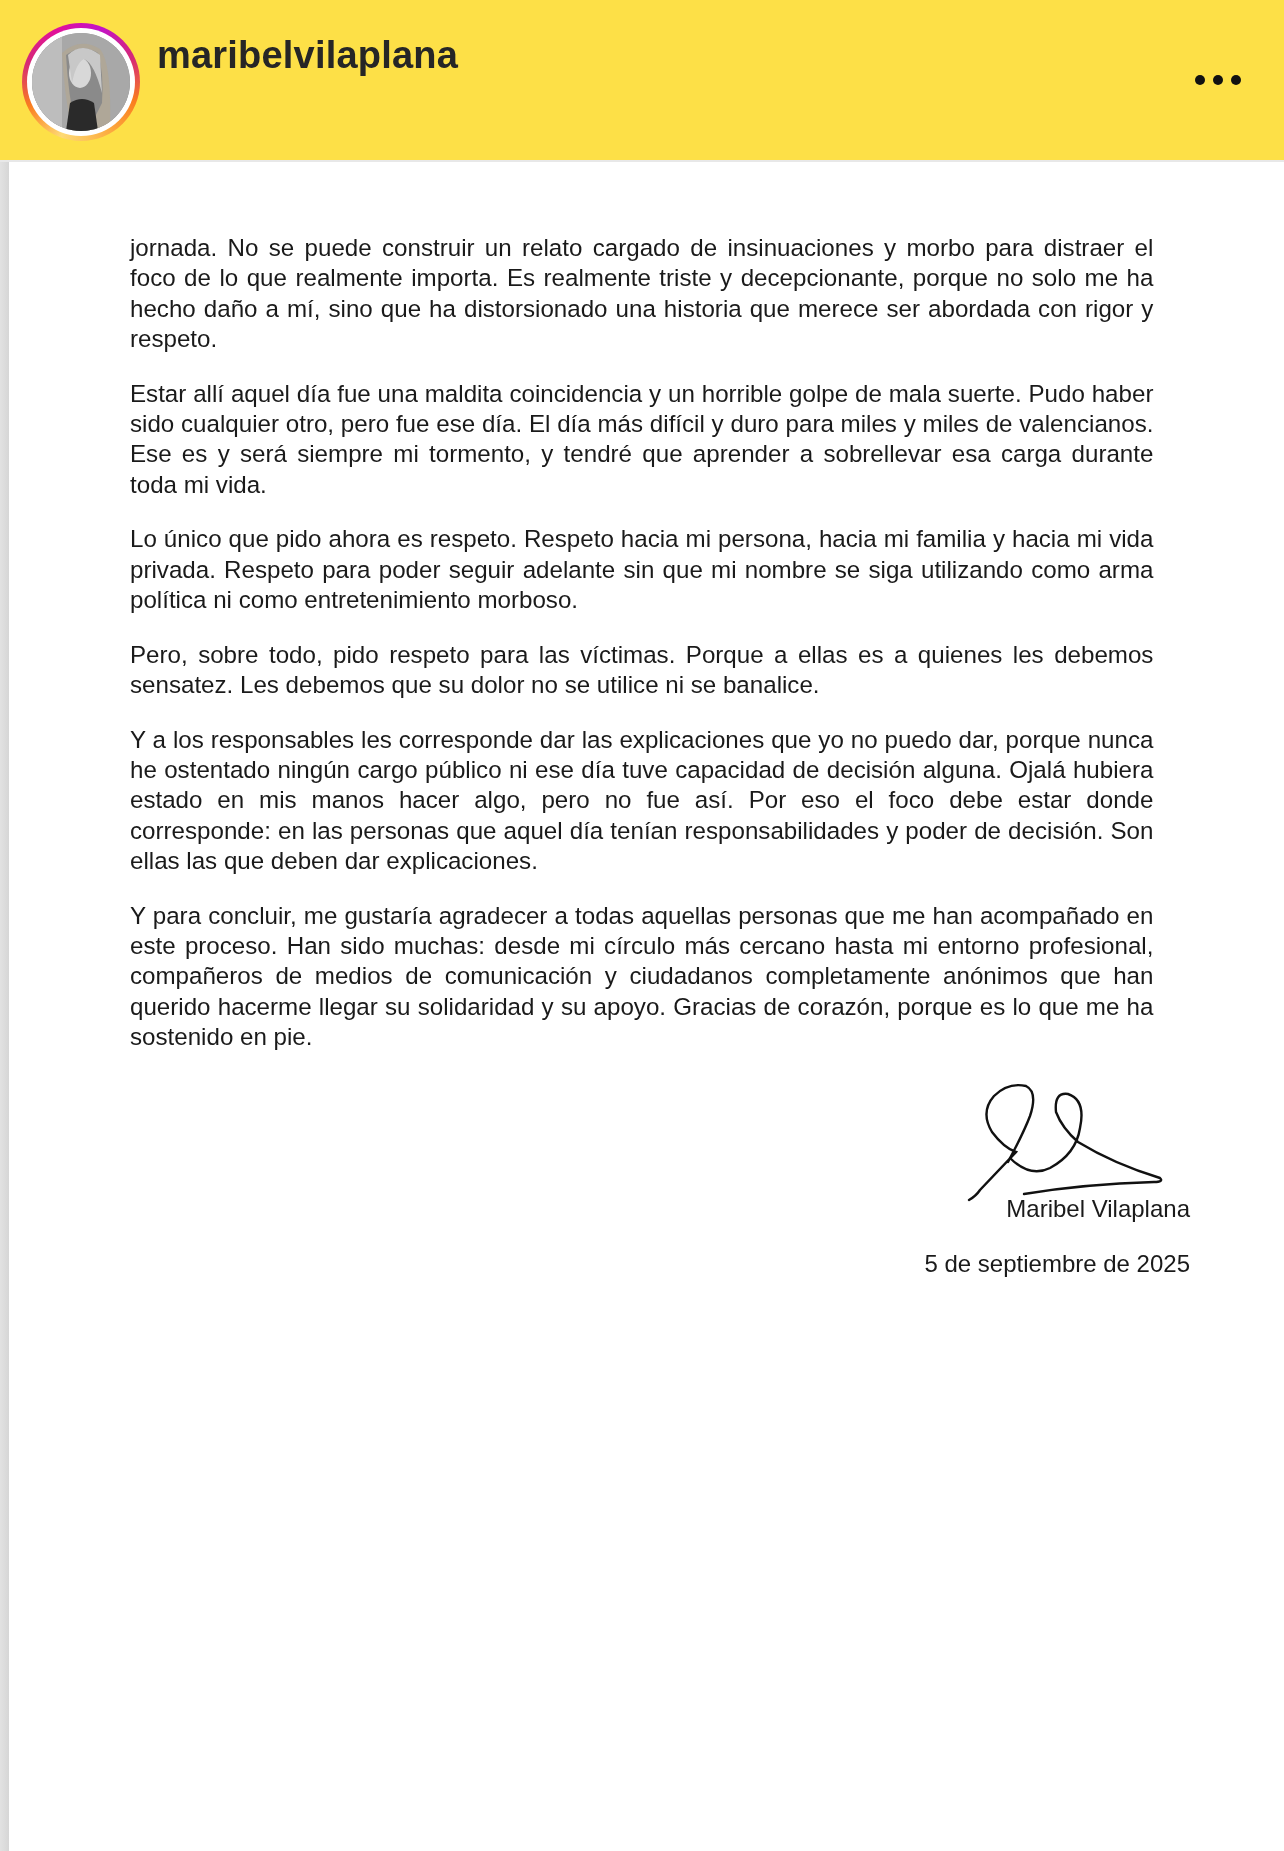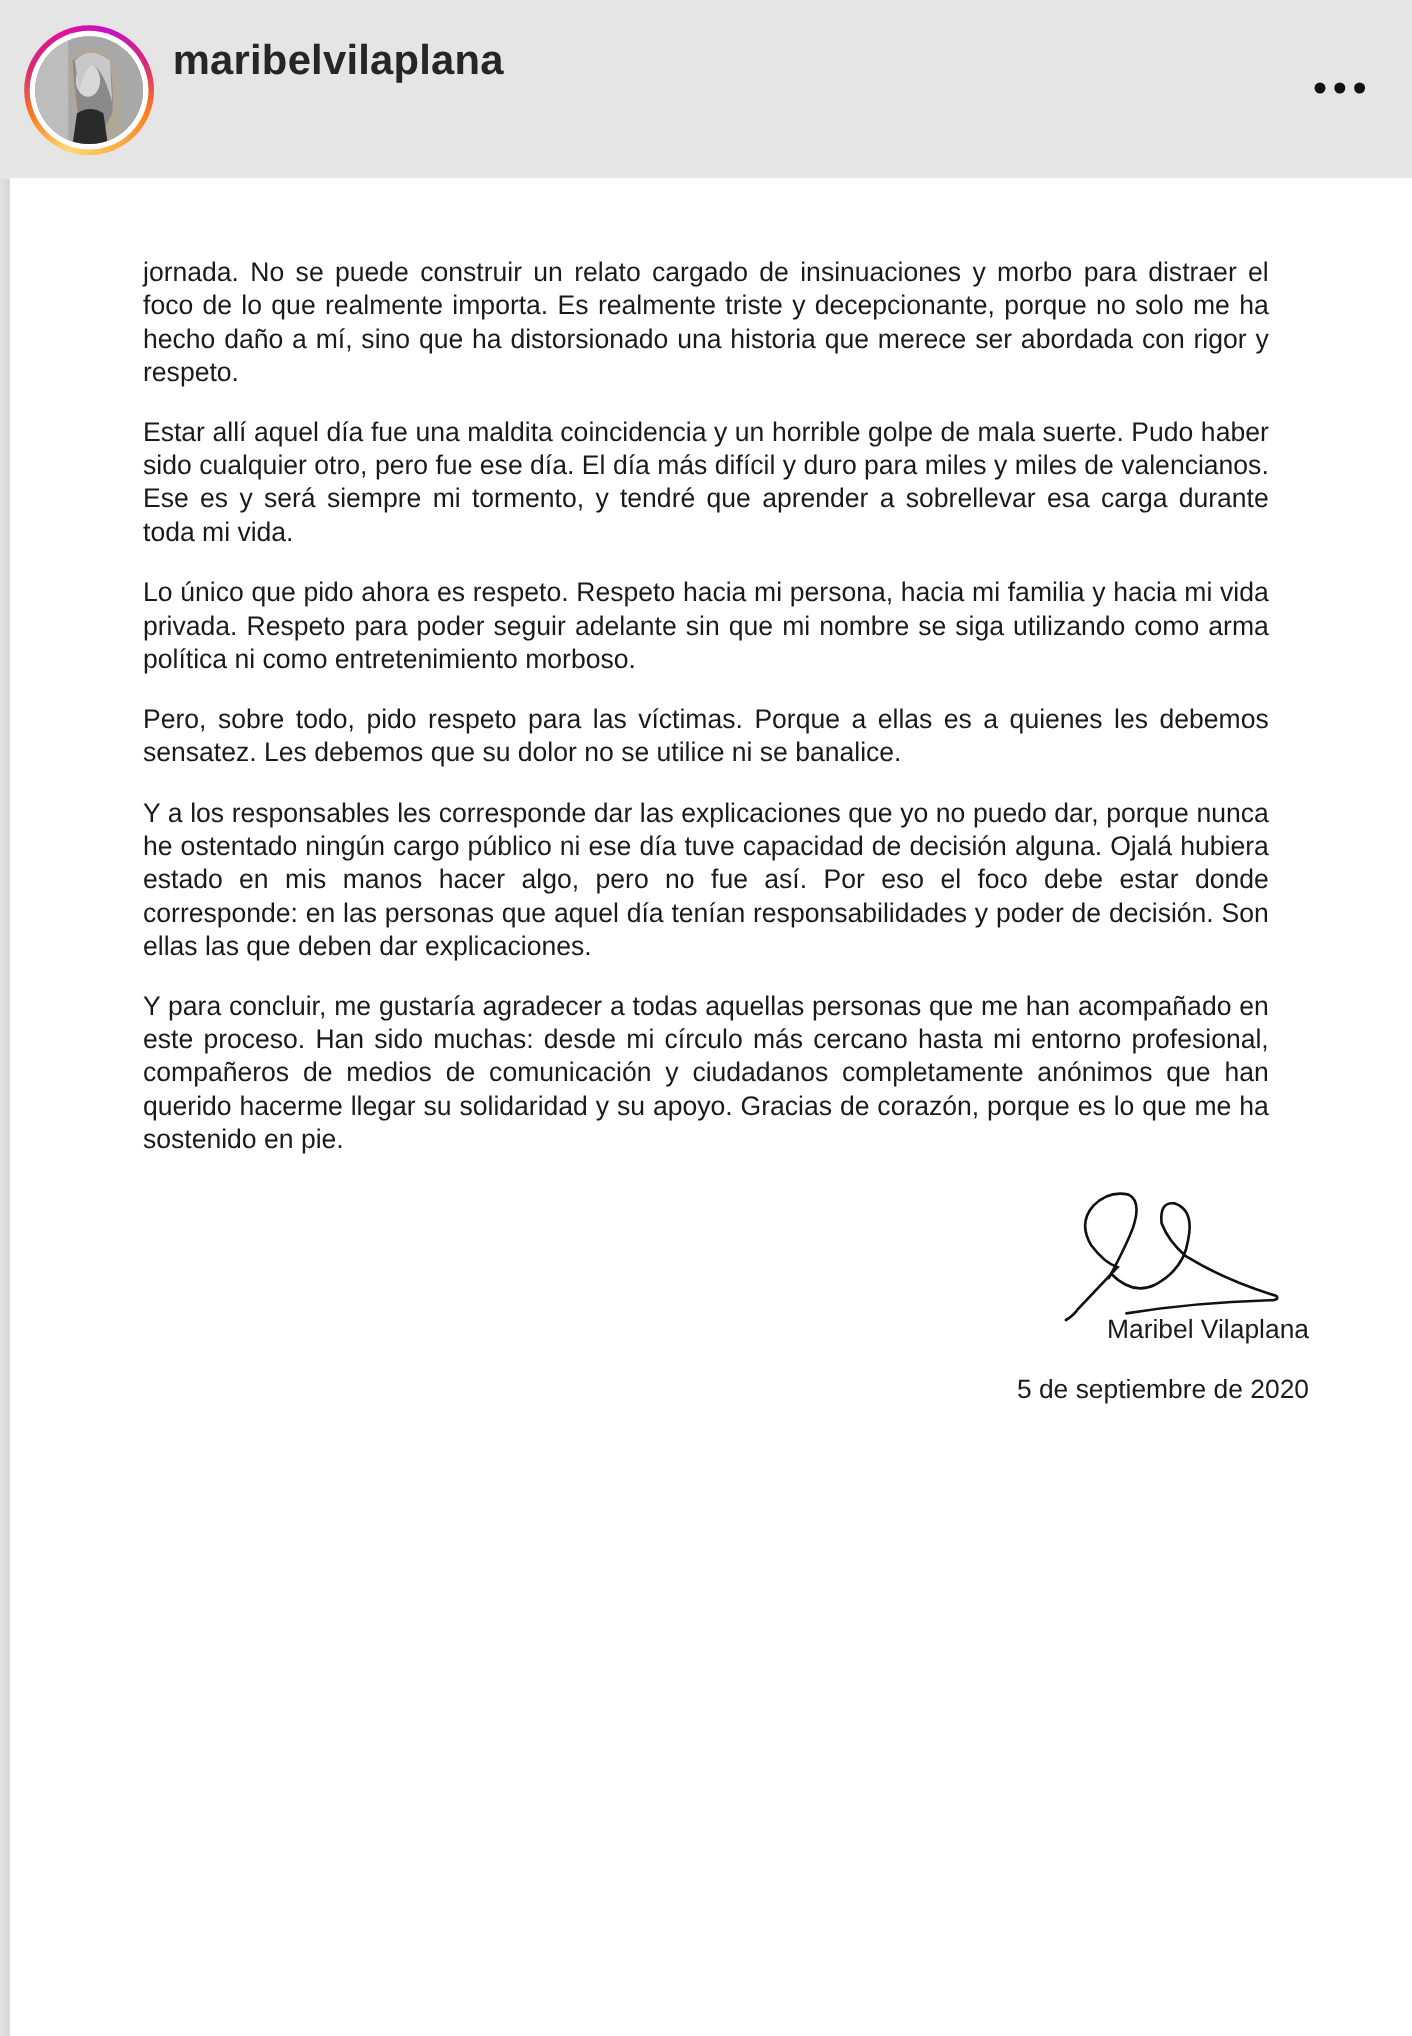--- a/index.html
+++ b/index.html
@@ -3,21 +3,21 @@
 <meta charset="utf-8">
 <style>
   html, body { margin: 0; padding: 0; }
   body {
     width: 1284px; height: 1851px; overflow: hidden;
     background: #ffffff; position: relative;
     font-family: "Liberation Sans", sans-serif;
   }
   .header {
     position: absolute; left: 0; top: 0; width: 1284px; height: 160px;
-    background: #e5e5e5; border-bottom: 2px solid #e8e8e8;
+    background: #fde047; border-bottom: 2px solid #e8e8e8;
   }
   .avatar-ring {
     position: absolute; left: 22px; top: 23px; width: 118px; height: 118px;
     border-radius: 50%;
     background: conic-gradient(from 200deg, #feda75, #fa7e1e, #d62976, #e1119a, #c213c8, #d62976, #fa7e1e, #fcb045, #feda75);
   }
   .avatar-gap {
     position: absolute; left: 5px; top: 5px; width: 108px; height: 108px;
     border-radius: 50%; background: #ffffff;
   }
@@ -104,14 +104,14 @@
     <p>Y a los responsables les corresponde dar las explicaciones que yo no puedo dar, porque nunca he ostentado ningún cargo público ni ese día tuve capacidad de decisión alguna. Ojalá hubiera estado en mis manos hacer algo, pero no fue así. Por eso el foco debe estar donde corresponde: en las personas que aquel día tenían responsabilidades y poder de decisión. Son ellas las que deben dar explicaciones.</p>
     <p>Y para concluir, me gustaría agradecer a todas aquellas personas que me han acompañado en este proceso. Han sido muchas: desde mi círculo más cercano hasta mi entorno profesional, compañeros de medios de comunicación y ciudadanos completamente anónimos que han querido hacerme llegar su solidaridad y su apoyo. Gracias de corazón, porque es lo que me ha sostenido en pie.</p>
   </div>
 
   <svg class="signature" viewBox="0 0 215 120">
     <path d="M5 118 Q12 114 16 108 L52 70 Q40 66 28 50 Q16 30 30 14 Q44 0 62 4 Q74 10 66 34 Q60 50 44 80" fill="none" stroke="#111" stroke-width="2.4" stroke-linecap="round"></path>
     <path d="M46 76 Q66 96 86 86 Q112 72 116 46 Q122 18 104 12 Q90 10 92 30 Q98 46 114 60 Q150 82 196 96 Q200 100 190 100 Q120 102 60 112" fill="none" stroke="#111" stroke-width="2.4" stroke-linecap="round" stroke-linejoin="round"></path>
   </svg>
 
   <div class="signer-name">Maribel Vilaplana</div>
-  <div class="letter-date">5 de septiembre de 2020</div>
+  <div class="letter-date">5 de septiembre de 2025</div>
 </div>
 
 </body></html>

